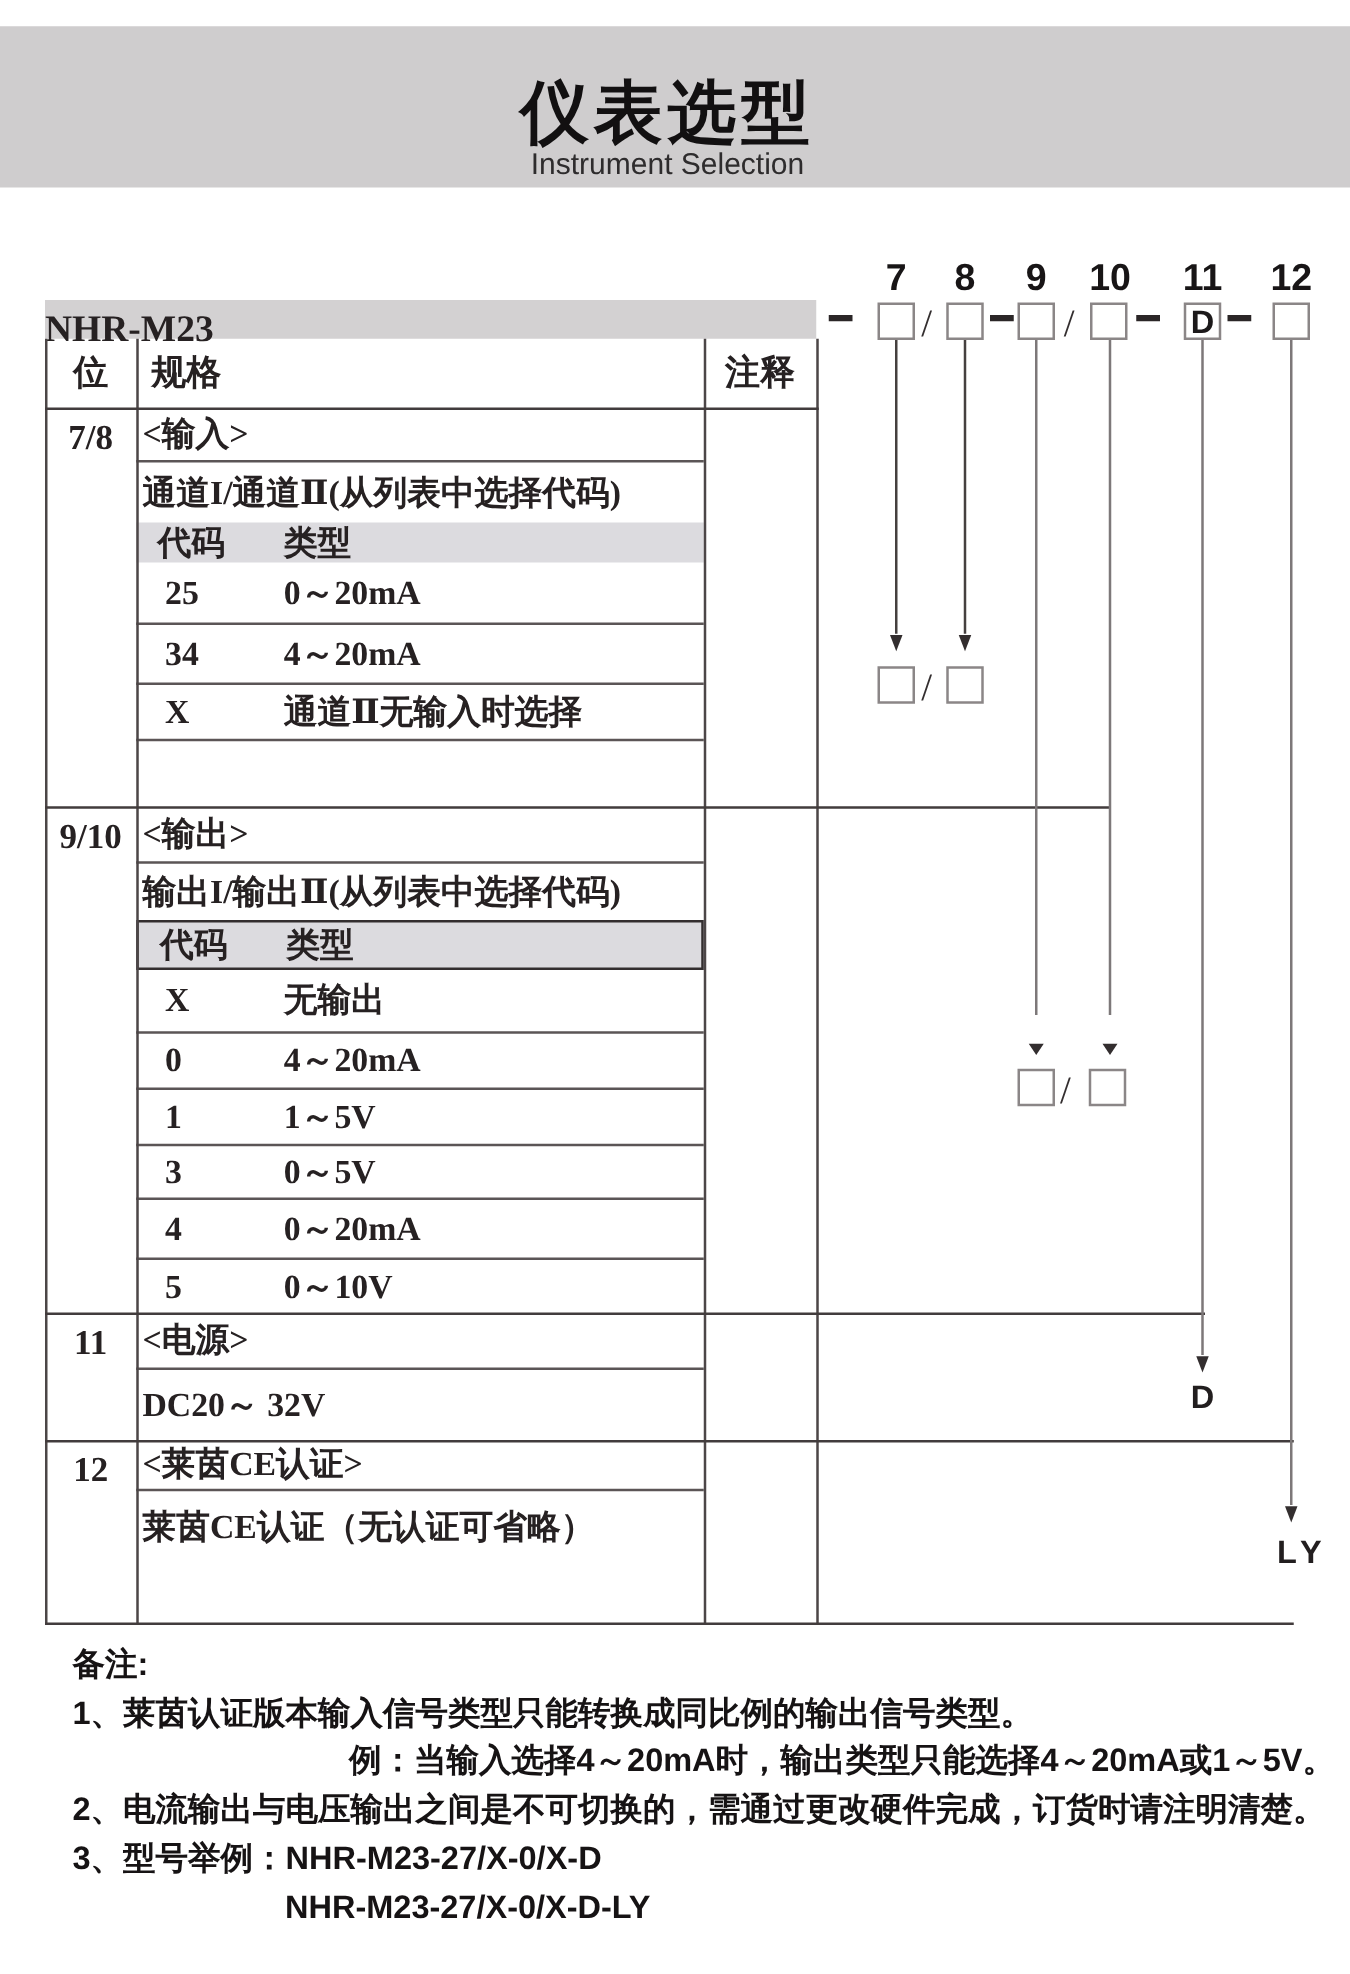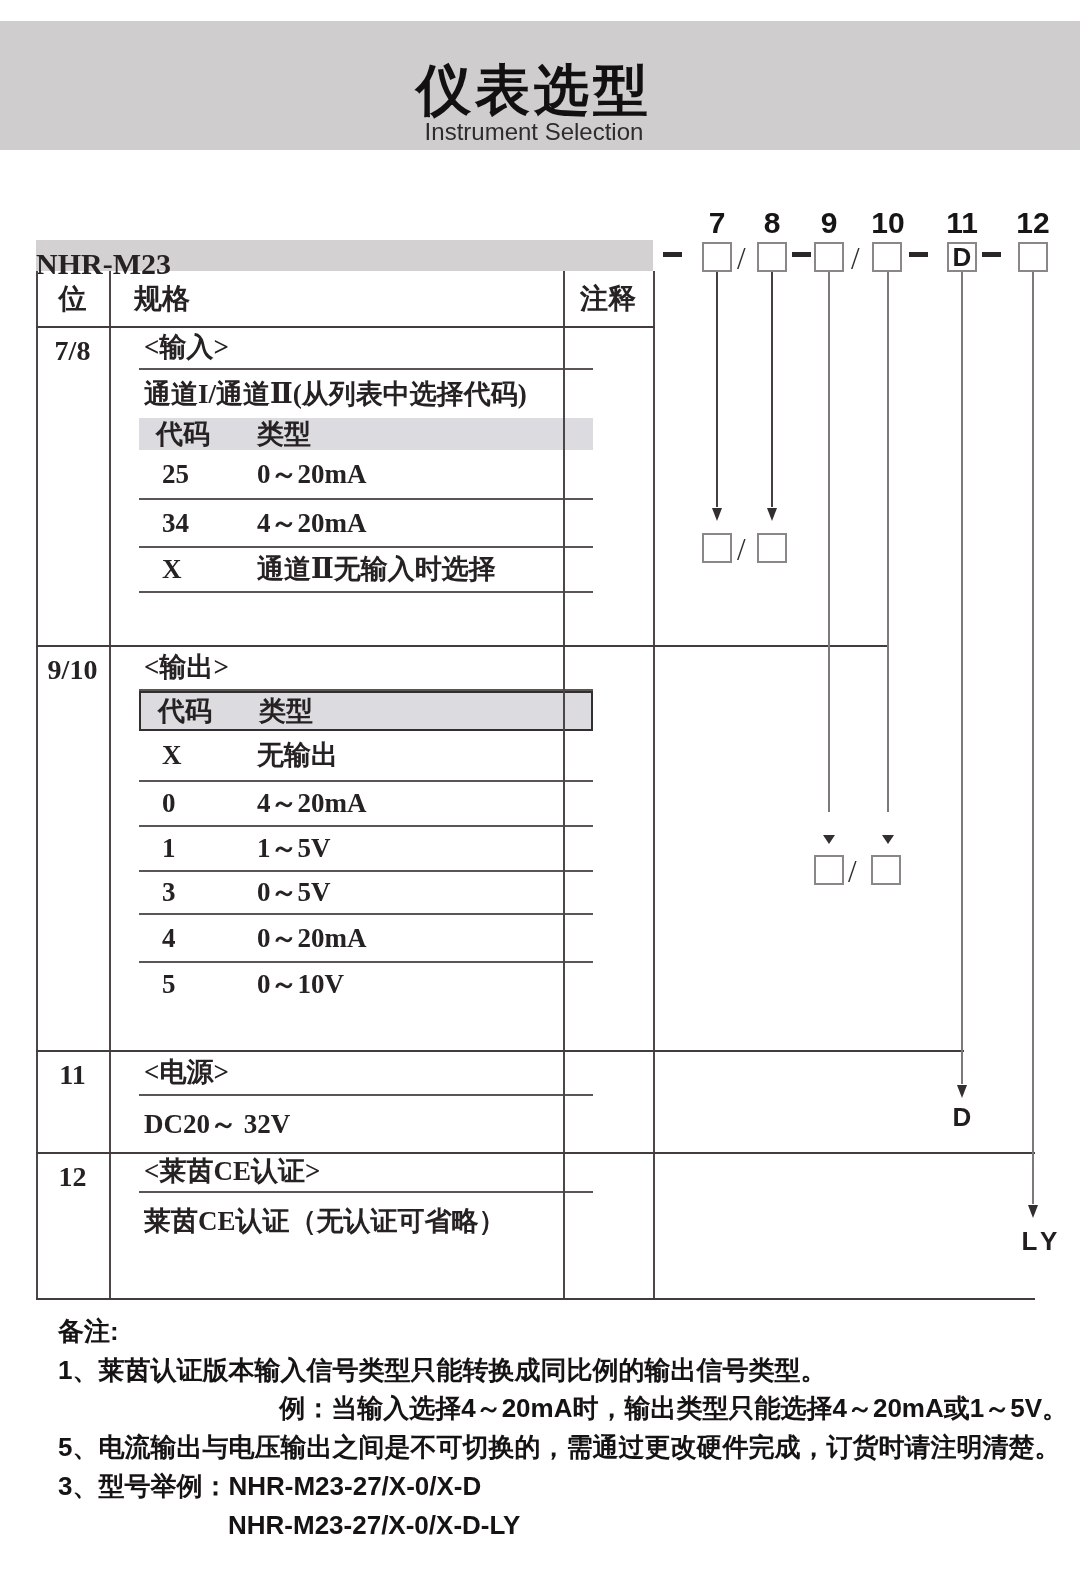--- a/index.html
+++ b/index.html
@@ -17,21 +17,21 @@
              font-family:"Liberation Serif","DejaVu Serif",serif;font-weight:700;font-size:30px;}
   #series-label{padding-left:2px;white-space:nowrap;}
   #model-prefix{padding-right:4px;white-space:nowrap;margin-top:16px;}
   
   .vline{width:2px;background:#4c4647;}
   .hline{height:2px;background:#423c3d;}
   .col-head{font-family:"Liberation Serif","DejaVu Serif",serif;font-weight:700;font-size:28px;line-height:54px;white-space:nowrap;}
   .section{box-sizing:border-box;}
   .pos-label{position:absolute;left:0;top:0;width:73px;text-align:center;padding-top:9px;
              font-family:"Liberation Serif","DejaVu Serif",serif;font-weight:700;font-size:28px;}
-  .rows{position:absolute;left:73px;top:0;width:395px;margin-left:30px;}
+  .rows{position:absolute;left:73px;top:0;width:395px;}
   .row{box-sizing:border-box;width:454px;white-space:nowrap;overflow:visible;
        font-family:"Liberation Serif","DejaVu Serif",serif;font-weight:700;font-size:27px;}
   .row.bb{border-bottom:2px solid #5b5556;}
   .row.text{padding-left:5px;}
   .row.codeline{display:flex;}
   .row .code{box-sizing:border-box;width:118px;padding-left:23px;}
   .row .type{flex:1;}
   .row.codehead{background:#dcdbdf;display:flex;}
   .row.codehead .code{padding-left:17px;}
   .row.codehead.boxed{border:2px solid #332e2f;}
@@ -59,21 +59,21 @@
   <div id="title-band" class="abs">
     <div id="page-title" class="abs">仪表选型</div>
     <div id="page-subtitle" class="abs">Instrument Selection</div>
   </div>
 
   <div id="model-bar" class="abs">
     <span id="model-prefix">NHR-M23</span>
   </div>
 
   <div class="abs col-head" style="left:36px;top:272px;width:73px;text-align:center;">位</div>
-  <div class="abs col-head" style="left:134px;top:272px;">规格</div>
+  <div class="abs col-head" style="left:121px;top:272px;">规格</div>
   <div class="abs col-head" style="left:563px;top:272px;width:90px;text-align:center;">注释</div>
 
   <div id="table-sections">
       <div class="section" style="position: absolute; left: 36px; top: 326px; width: 617px; height: 319px;">
         <div class="pos-label">7/8</div>
         <div class="rows">
           <div class="row text bb" style="height: 44px; line-height: 42px;">&lt;输入&gt;</div>
           <div class="row text" style="height: 48px; line-height: 48px;">通道I/通道Ⅱ(从列表中选择代码)</div>
           <div class="row codehead" style="height: 32px; line-height: 32px;">
             <span class="code">代码</span>
@@ -91,20 +91,21 @@
             <span class="code">X</span>
             <span class="type">通道Ⅱ无输入时选择</span>
           </div>
           <div class="row" style="height: 52px; line-height: 52px;"></div>
         </div>
       </div>
       <div class="section" style="position: absolute; left: 36px; top: 645px; width: 617px; height: 405px;">
         <div class="pos-label">9/10</div>
         <div class="rows">
           <div class="row text bb" style="height: 46px; line-height: 44px;">&lt;输出&gt;</div>
+          <div class="row text" style="height: 45px; line-height: 45px;">输出I/输出Ⅱ(从列表中选择代码)</div>
           <div class="row codehead boxed" style="height: 40px; line-height: 36px;">
             <span class="code">代码</span>
             <span class="type">类型</span>
           </div>
           <div class="row codeline bb" style="height: 51px; line-height: 49px;">
             <span class="code">X</span>
             <span class="type">无输出</span>
           </div>
           <div class="row codeline bb" style="height: 45px; line-height: 43px;">
             <span class="code">0</span>
@@ -192,17 +193,17 @@
       <div class="slot-box" style="position: absolute; left: 871px; top: 855px; width: 30px; height: 30px;"></div>
       <span class="slash" style="position: absolute; left: 848px; top: 854px;">/</span>
       <div class="code-note" style="position: absolute; left: 962px; top: 1102px;">D</div>
       <div class="code-note" style="letter-spacing: 5px; position: absolute; left: 1042px; top: 1226px;">LY</div>
     </div>
 
   <div id="notes" class="abs">
     <div class="note-line">备注:</div>
   <div class="note-line" style="padding-left: 0px;">1、莱茵认证版本输入信号类型只能转换成同比例的输出信号类型。</div>
       <div class="note-line" style="padding-left: 45px; text-align: right;">例：当输入选择4～20mA时，输出类型只能选择4～20mA或1～5V。</div>
-      <div class="note-line" style="padding-left: 0px;">5、电流输出与电压输出之间是不可切换的，需通过更改硬件完成，订货时请注明清楚。</div>
+      <div class="note-line" style="padding-left: 0px;">2、电流输出与电压输出之间是不可切换的，需通过更改硬件完成，订货时请注明清楚。</div>
       <div class="note-line" style="padding-left: 0px;">3、型号举例：NHR-M23-27/X-0/X-D</div>
       <div class="note-line" style="padding-left: 170px;">NHR-M23-27/X-0/X-D-LY</div>
     </div>
 </div>
 
 </body></html>

